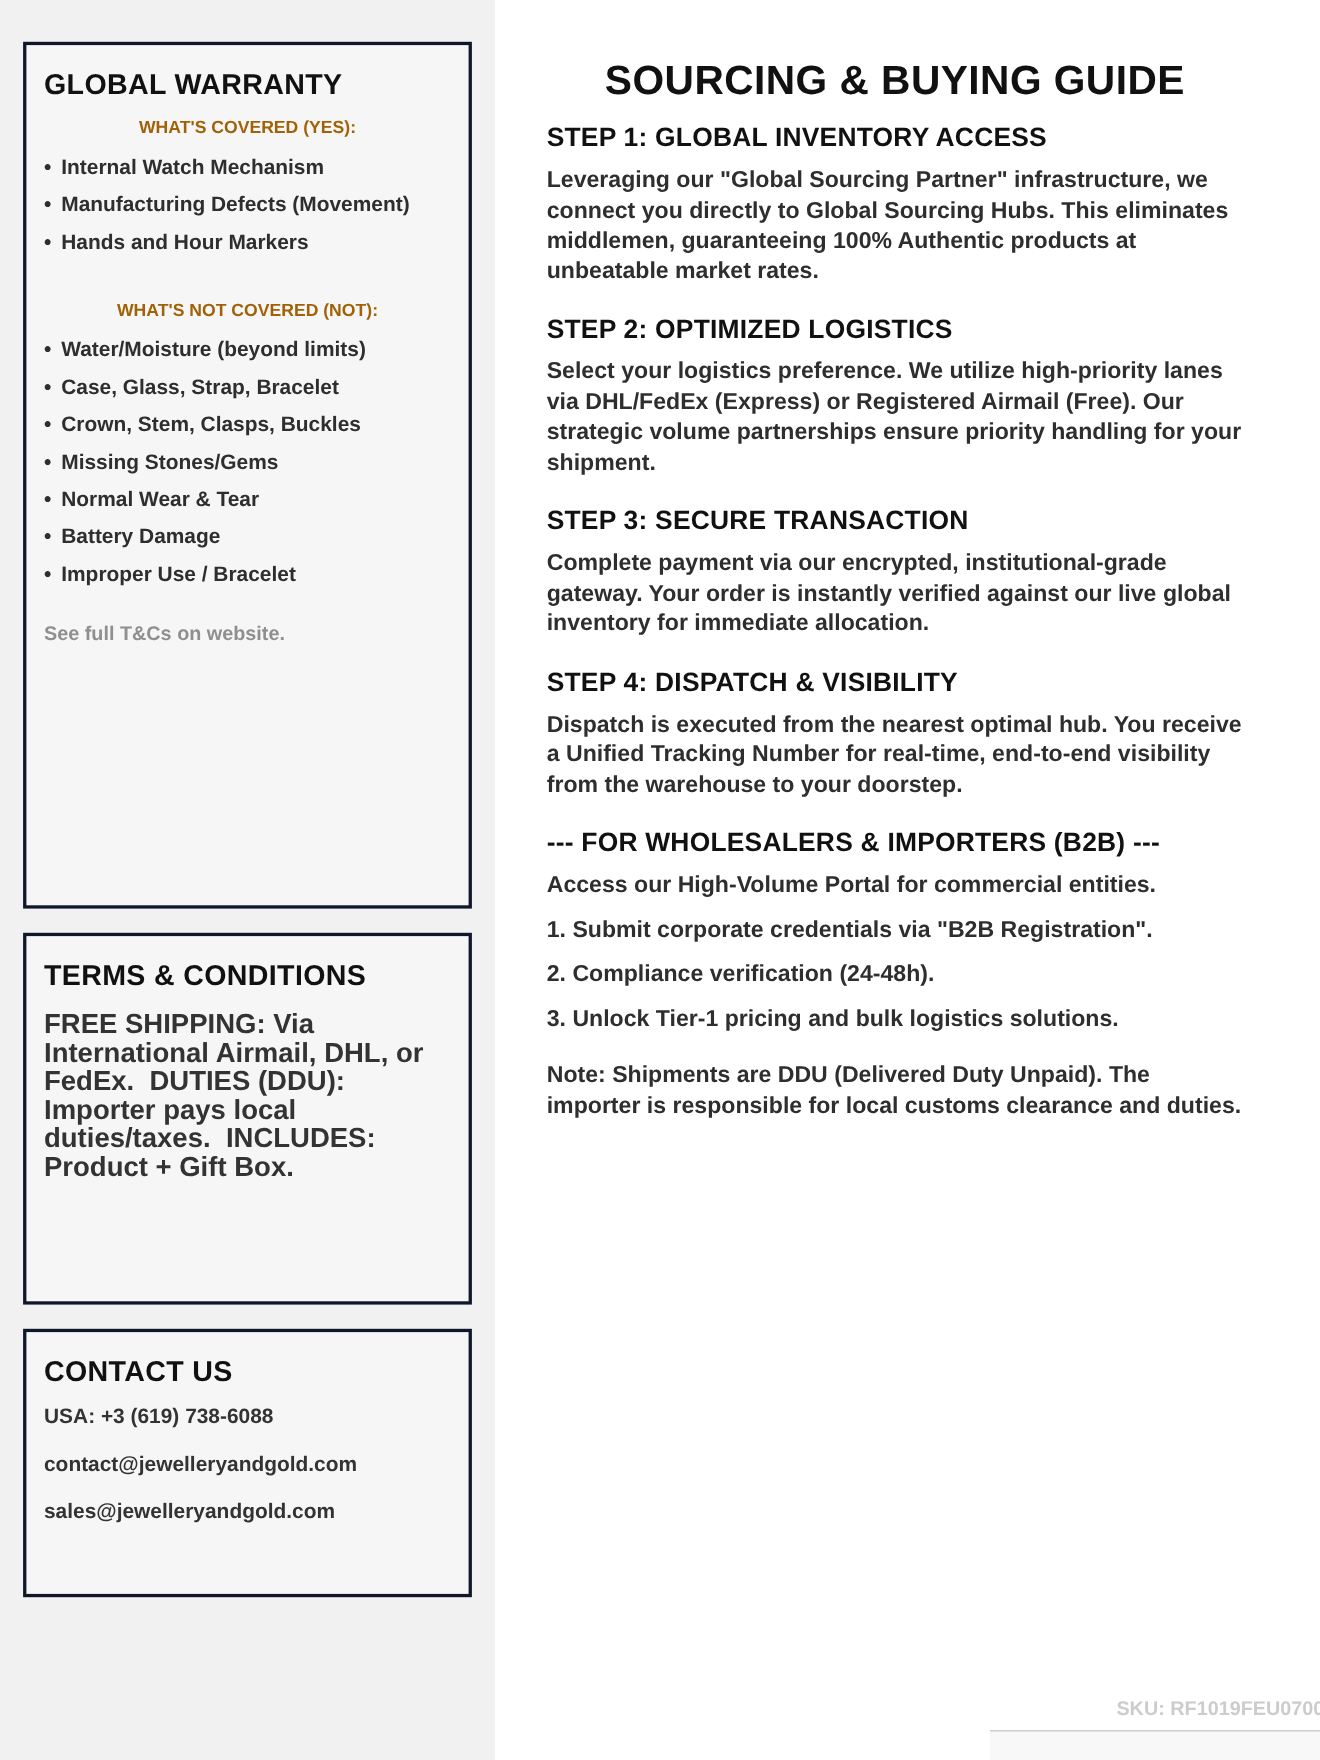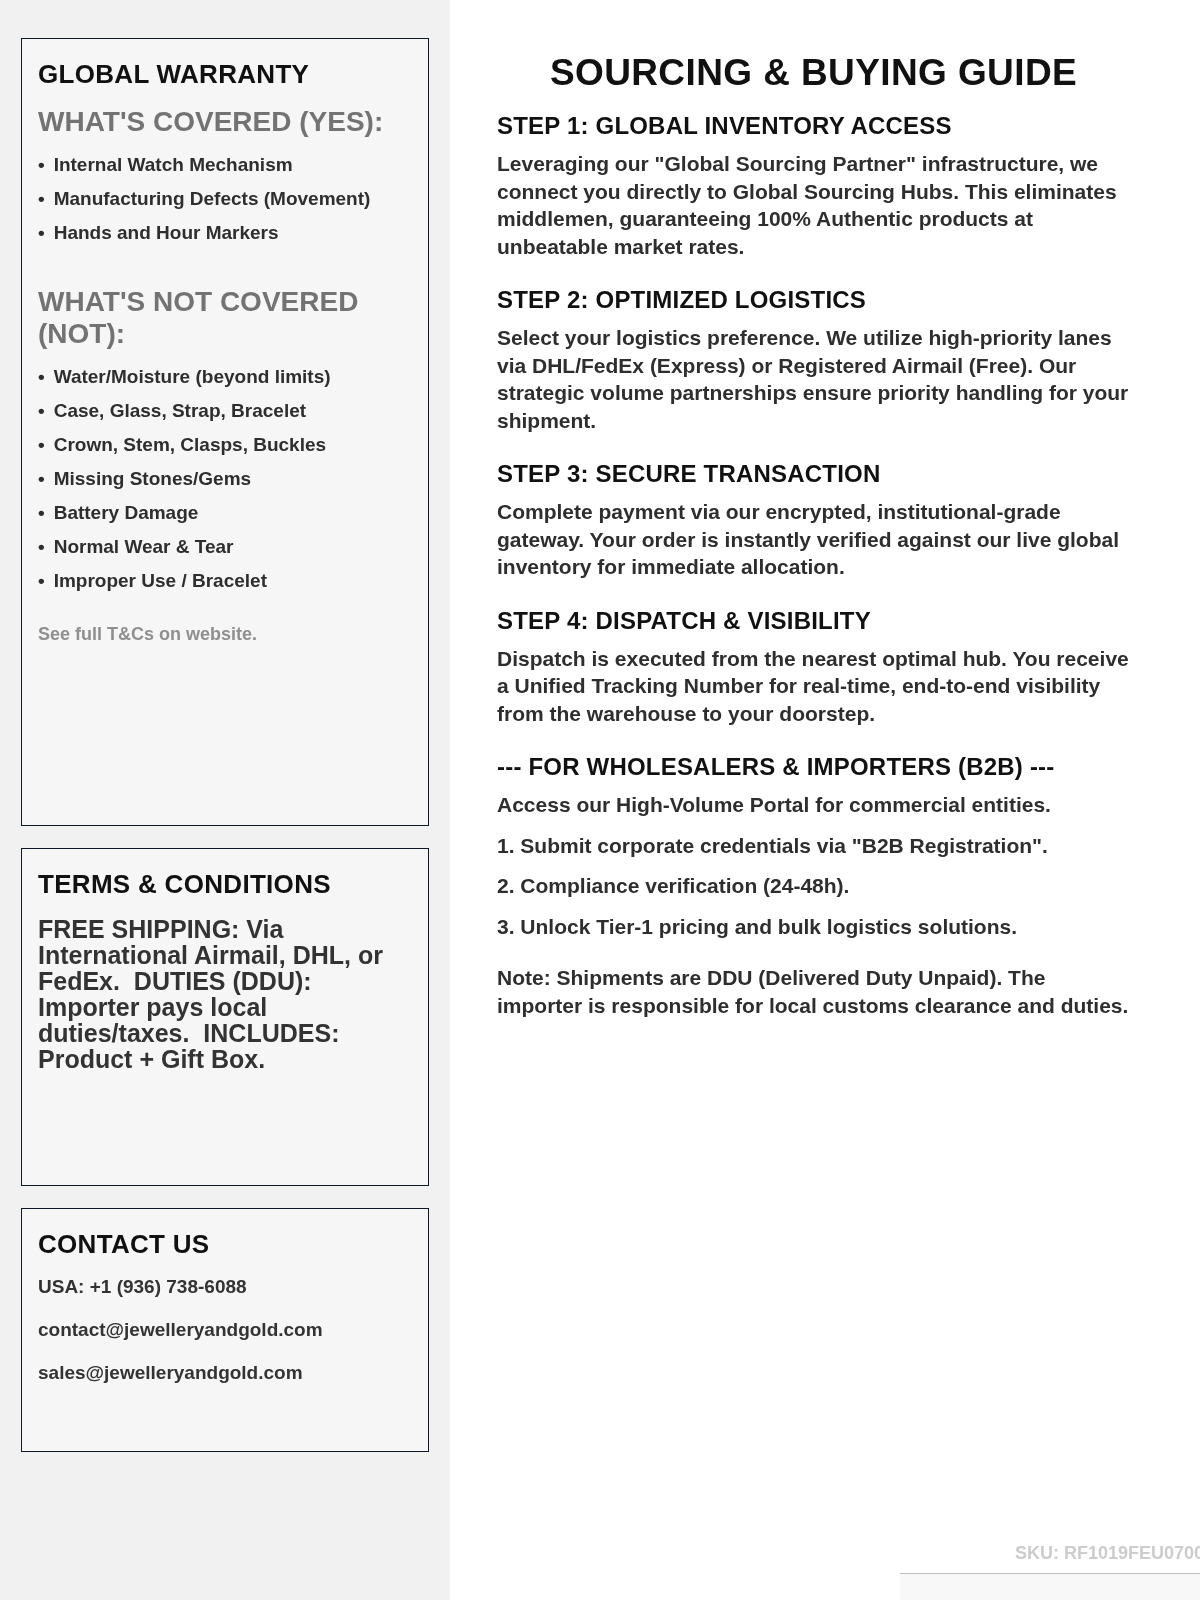--- a/index.html
+++ b/index.html
@@ -17,40 +17,41 @@
   
   .sidebar {
     width: 450px;
     min-width: 450px;
     height: 1600px;
     background: #f1f1f1;
     padding: 38px 21px 0 21px;
   }
   .side-box {
     background: #f6f6f6;
-    border: 1px solid #0f172a;
+    border: 3px solid #0f172a;
     padding: 20px 16px;
     margin-bottom: 22px;
   }
   .box-warranty { height: 788px; }
   .box-terms    { height: 338px; }
   .box-contact  { height: 244px; }
 
   .side-title {
     font-size: 26px;
     font-weight: 800;
     color: #111111;
     letter-spacing: 0.3px;
     margin-bottom: 16px;
   }
   .side-subtitle {
-    font-size: 28px;
-    font-weight: 700;
-    color: #737373;
+    font-size: 16px;
+    font-weight: 700;
+    color: #a16207;
     margin-bottom: 10px;
+    text-align: center;
   }
   .side-subtitle.second { margin-top: 36px; }
 
   ul.side-list { list-style: none; }
   ul.side-list li {
     font-size: 19px;
     font-weight: 600;
     color: #2e2e2e;
     line-height: 34px;
     white-space: nowrap;
@@ -148,36 +149,36 @@
         <li>Manufacturing Defects (Movement)</li>
         <li>Hands and Hour Markers</li>
       </ul>
 
       <div class="side-subtitle second">WHAT'S NOT COVERED (NOT):</div>
       <ul class="side-list">
         <li>Water/Moisture (beyond limits)</li>
         <li>Case, Glass, Strap, Bracelet</li>
         <li>Crown, Stem, Clasps, Buckles</li>
         <li>Missing Stones/Gems</li>
+        <li>Normal Wear &amp; Tear</li>
         <li>Battery Damage</li>
-        <li>Normal Wear &amp; Tear</li>
         <li>Improper Use / Bracelet</li>
       </ul>
 
       <div class="side-footnote">See full T&amp;Cs on website.</div>
     </div>
 
     <div class="side-box box-terms">
       <div class="side-title">TERMS &amp; CONDITIONS</div>
       <div class="terms-body">FREE SHIPPING: Via International Airmail, DHL, or FedEx.  DUTIES (DDU): Importer pays local duties/taxes.  INCLUDES: Product + Gift Box.</div>
     </div>
 
     <div class="side-box box-contact">
       <div class="side-title">CONTACT US</div>
-      <div class="contact-line">USA: +1 (936) 738-6088</div>
+      <div class="contact-line">USA: +3 (619) 738-6088</div>
       <div class="contact-line">contact@jewelleryandgold.com</div>
       <div class="contact-line">sales@jewelleryandgold.com</div>
     </div>
 
   </div>
 
   <div class="main">
 
     <div class="main-title">SOURCING &amp; BUYING GUIDE</div>
 

